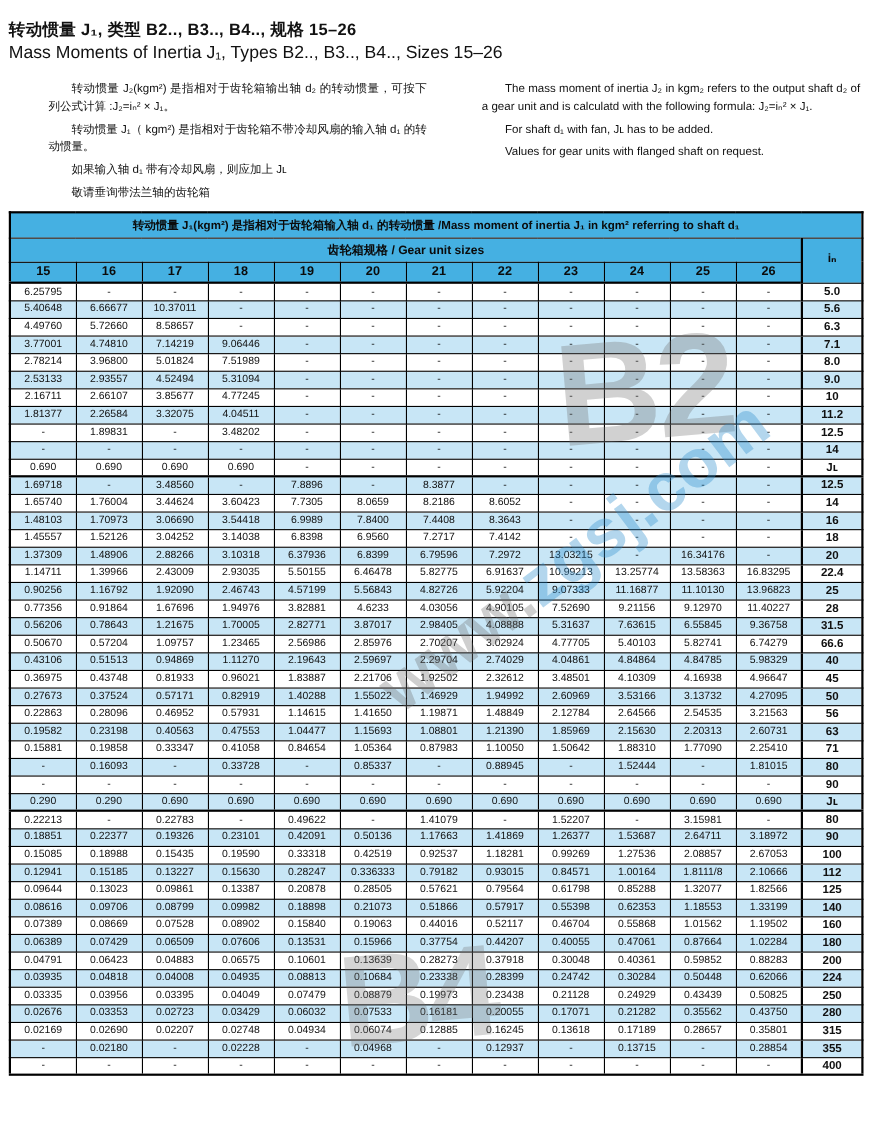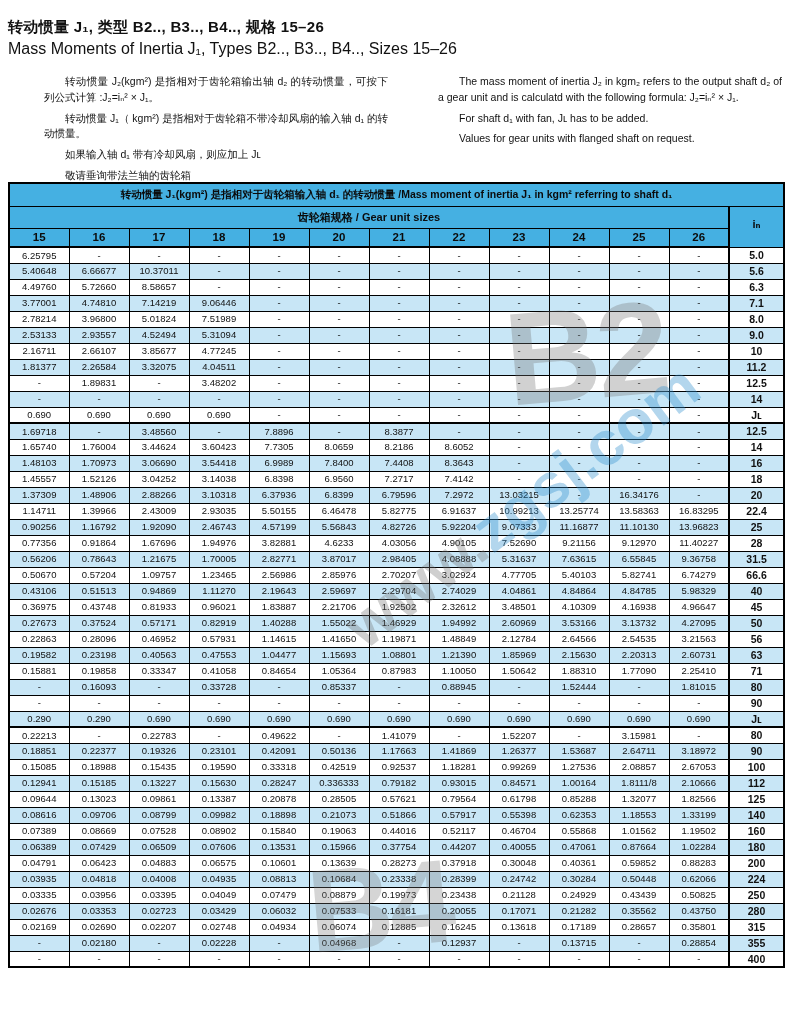--- a/index.html
+++ b/index.html
@@ -9,21 +9,21 @@
     font-family:"Liberation Sans","DejaVu Sans",sans-serif;
   }
   .page { position:absolute; inset:0; }
   .titles { padding:18px 0 0 8px; }
   .title-zh { font-size:15px; font-weight:bold; letter-spacing:0.3px; }
   .title-en { font-size:16px; font-weight:normal; margin-top:3px; }
   .intro { display:flex; gap:14px; margin:16px 8px 0 8px; }
   .intro-col { flex:1; font-size:10.5px; line-height:1.5; text-align:justify; }
   .intro-col p { text-indent:2em; margin-bottom:5px;margin-left:36px; }
   
-  .tbl-wrap { position:absolute; left:8px; top:182px; }
+  .tbl-wrap { position:absolute; left:8px; top:192px; }
   table { border-collapse:collapse; table-layout:fixed; width:775px; border:2.5px solid #000; }
   col.size-col { width:60px; }
   col.i-col    { width:55px; }
   th, td { border:1px solid #000; text-align:center; vertical-align:middle; overflow:hidden; }
   thead th { background:#45b0e2; color:#0b0b0b; }
   .caption-row th { height:23px; font-size:10.5px; font-weight:bold; border-bottom:1.5px solid #000; }
   .sub-row th { height:22px; font-size:11px; font-weight:bold;margin-top:21px; }
   .size-row th { height:19px; font-size:11.5px; font-weight:bold; border-bottom:2.5px solid #000; }
   th.i-head { border-left:2.5px solid #000; vertical-align:bottom; font-size:11px; padding-bottom:16px; }
   tbody td { height:16px; font-size:9.5px; line-height:1; background:#ffffff; }

